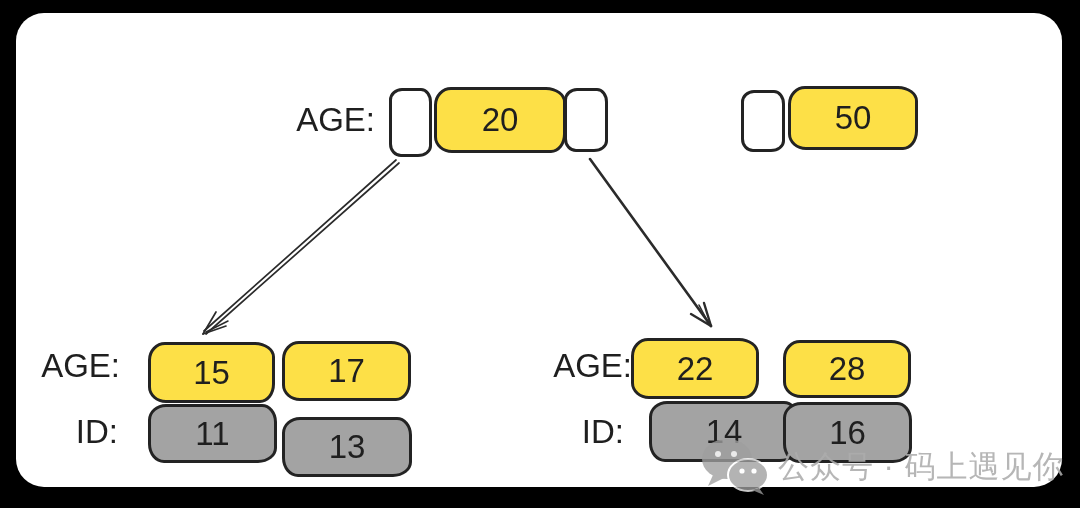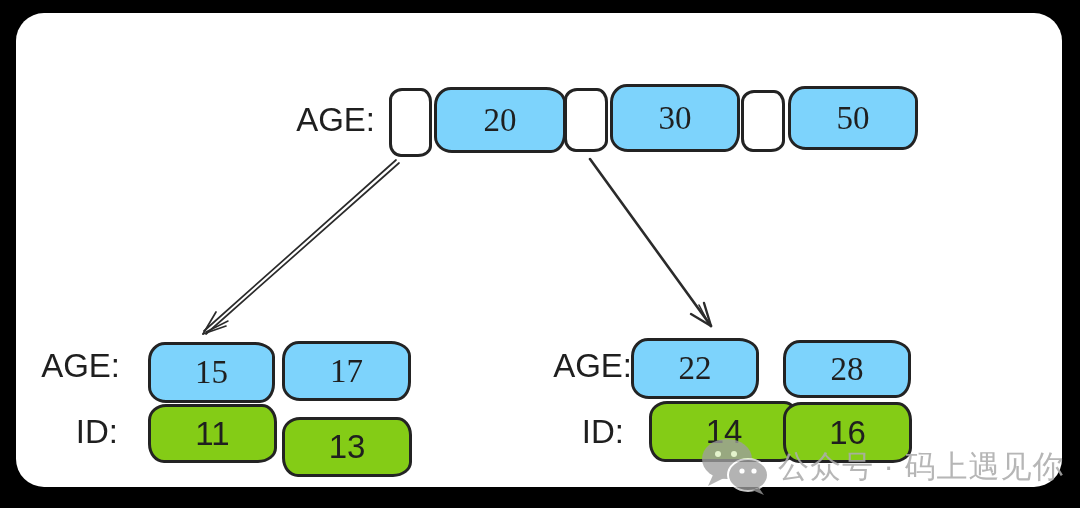--- a/index.html
+++ b/index.html
@@ -35,23 +35,23 @@
     position: absolute;
     box-sizing: border-box;
     border: 3px solid #232323;
     display: flex;
     align-items: center;
     justify-content: center;
     font-size: 33px;
     color: #1f1f1f;
     background: #ffffff;
   }
-  .key  { background: #7dd3fc; border-radius: 17px 20px 15px 18px / 18px 15px 19px 16px; font-family: Liberation Serif, serif; }
+  .key  { background: #fde047; border-radius: 17px 20px 15px 18px / 18px 15px 19px 16px; }
   .ptr  { background: #ffffff; border-radius: 13px 11px 14px 12px / 12px 14px 11px 13px; }
-  .idc  { background: #84cc16; border-radius: 18px 15px 19px 16px / 16px 18px 15px 19px; }
+  .idc  { background: #a3a3a3; border-radius: 18px 15px 19px 16px / 16px 18px 15px 19px; }
 
   
   .ptr1  { left: 389px; top: 88px;  width: 43px;  height: 69px; }
   .key20 { left: 434px; top: 87px;  width: 132px; height: 66px; }
   .ptr2  { left: 564px; top: 88px;  width: 44px;  height: 64px; }
   .key30 { left: 610px; top: 84px;  width: 130px; height: 68px; }
   .ptr3  { left: 741px; top: 90px;  width: 44px;  height: 62px; }
   .key50 { left: 788px; top: 86px;  width: 130px; height: 64px; }
   .lbl-root { left: 255px; top: 103px; width: 120px; }
 
@@ -104,21 +104,20 @@
       <line x1="711" y1="326" x2="704" y2="303" stroke-width="2.4"></line>
       <line x1="711" y1="326" x2="691" y2="314" stroke-width="2.4"></line>
       <line x1="709" y1="324" x2="699" y2="305" stroke-width="1.6"></line>
     </g>
   </svg>
 
   <div class="lbl lbl-root">AGE:</div>
   <div class="cell ptr ptr1"></div>
   <div class="cell key key20">20</div>
   <div class="cell ptr ptr2"></div>
-  <div class="cell key key30">30</div>
   <div class="cell ptr ptr3"></div>
   <div class="cell key key50">50</div>
 
   <div class="lbl lbl-lage">AGE:</div>
   <div class="cell key key15">15</div>
   <div class="cell key key17">17</div>
   <div class="lbl lbl-lid">ID:</div>
   <div class="cell idc id11">11</div>
   <div class="cell idc id13">13</div>
 

